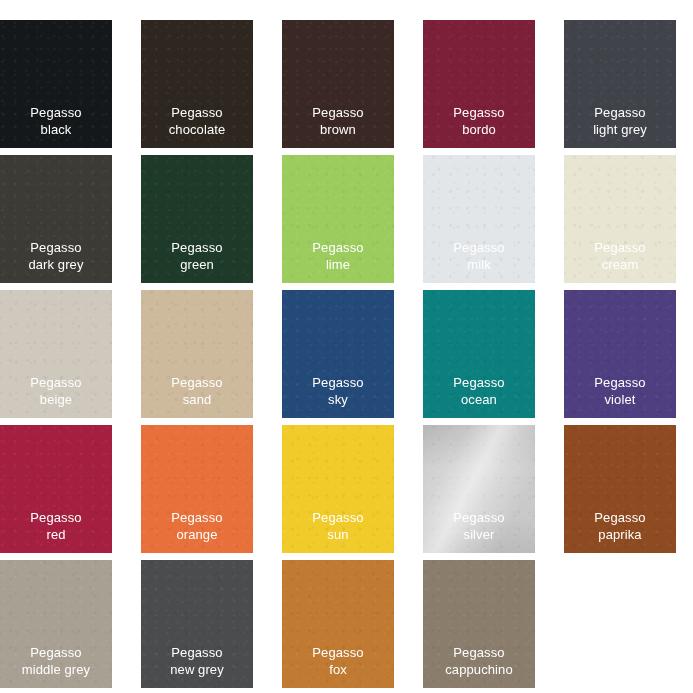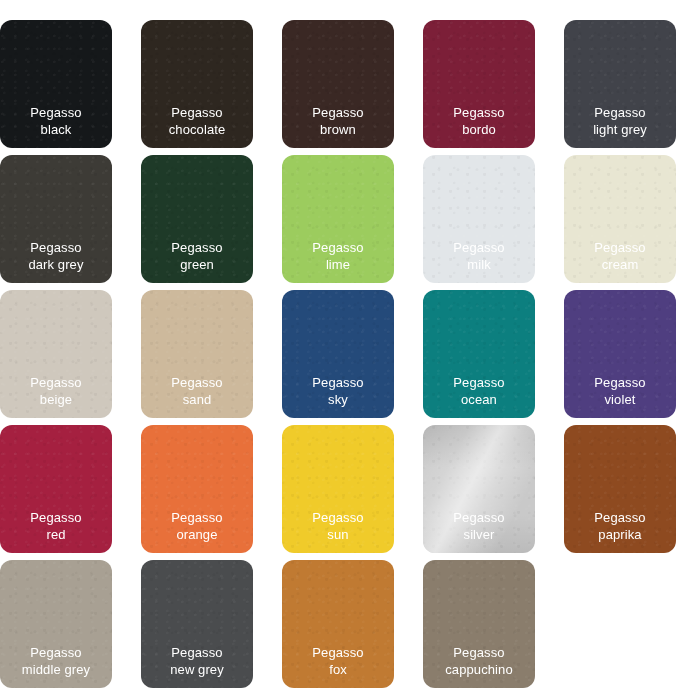--- a/index.html
+++ b/index.html
@@ -34,21 +34,20 @@
     position: relative;
     width: 112px;
     height: 128px;
     box-sizing: border-box;
     display: flex;
     flex-direction: column;
     justify-content: flex-end;
     align-items: flex-end;
     overflow: hidden;
     background-repeat: repeat;
-    border-radius: 12px;
   }
 
   
   .swatch::before {
     content: "";
     position: absolute;
     inset: 0;
     pointer-events: none;
     background-image:
       radial-gradient(circle at 18% 22%, rgba(255,255,255,0.050) 0 1.1px, rgba(0,0,0,0) 1.6px),

